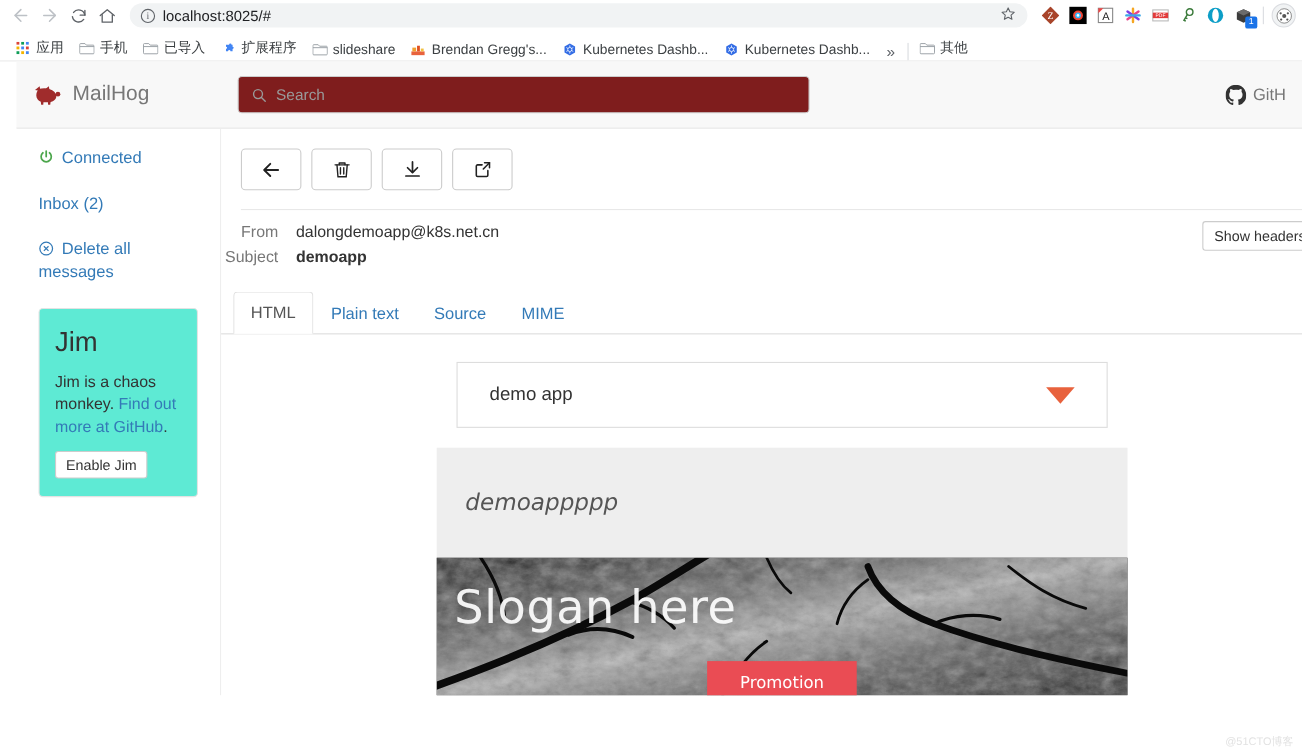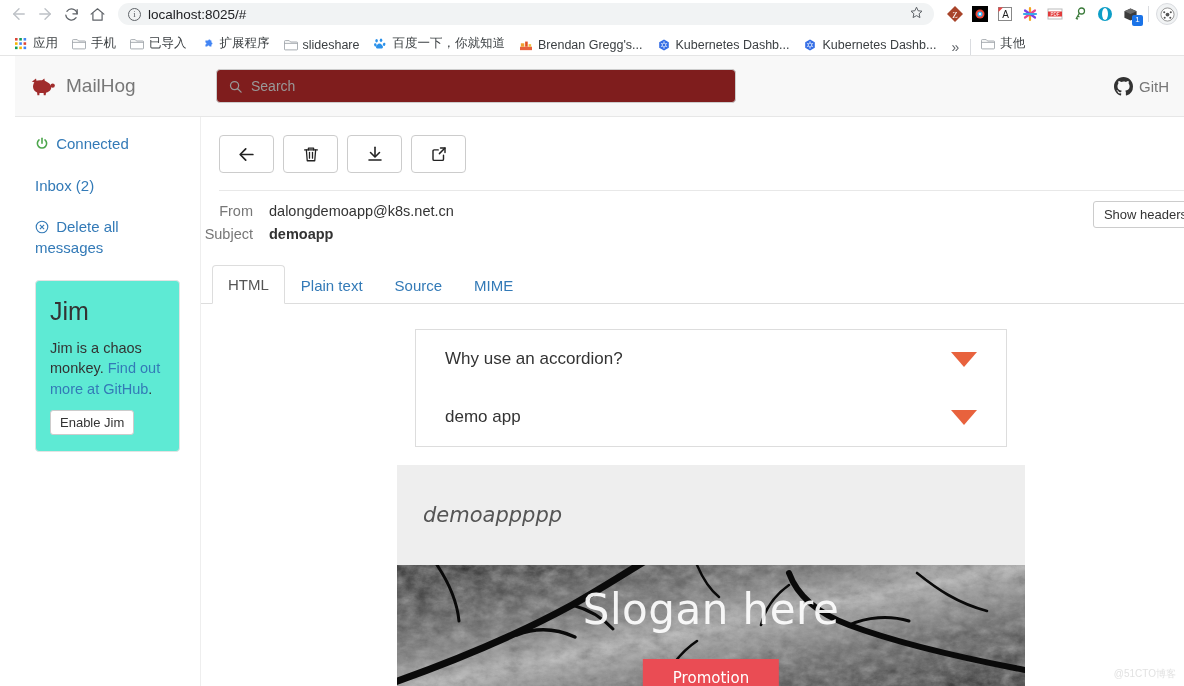--- a/index.html
+++ b/index.html
@@ -312,22 +312,21 @@
   .hero {
     height: 125px;
     position: relative;
     overflow: hidden;
     background: #2a2a2a;
   }
   .hero-img { position: absolute; inset: 0; }
   .hero-slogan {
     position: absolute;
     top: 20px;
-    left: 0; right: 0;
-    text-align: center;
+    left: 16px; right: 0;
     color: #fff;
     font-size: 42px;
     font-family: "DejaVu Sans", sans-serif;
     font-weight: normal;
     letter-spacing: 0.5px;
     opacity: 0.92;
   }
   .promo-btn {
     position: absolute;
     top: 94px;
@@ -500,32 +499,20 @@
           <path d="M5 1h1.3a1.3 1.3 0 1 1 2.6 0H10v2.2a1.2 1.2 0 1 1 0 2.4V8H7.8a1.3 1.3 0 1 0-2.6 0H3V5.6a1.2 1.2 0 1 0 0-2.4V1z" fill="#4285f4" transform="translate(1,2)"></path>
         </svg>
       <span class="bm-label">扩展程序</span>
     </div>
     <div class="bm">
       <svg class="folder-ic" viewBox="0 0 16 13">
           <path d="M0.5 2.5a1 1 0 0 1 1-1H6l1.5 1.6H14.5a1 1 0 0 1 1 1v7a1 1 0 0 1-1 1H1.5a1 1 0 0 1-1-1z" fill="#fff" stroke="#9aa0a6"></path>
           <path d="M0.5 4.6h15" stroke="#9aa0a6"></path>
         </svg>
       <span class="bm-label">slideshare</span>
-    </div>
-    <div class="bm">
-      <svg class="folder-ic" viewBox="0 0 14 14">
-          <g fill="#2b91ea">
-            <ellipse cx="3" cy="3.2" rx="1.5" ry="2"></ellipse>
-            <ellipse cx="8.2" cy="2.6" rx="1.5" ry="2"></ellipse>
-            <ellipse cx="1.6" cy="8" rx="1.5" ry="1.9" transform="rotate(-20 1.6 8)"></ellipse>
-            <ellipse cx="11.8" cy="7.4" rx="1.5" ry="1.9" transform="rotate(20 11.8 7.4)"></ellipse>
-            <path d="M6.4 6.3c2 0 3.6 2.3 4 3.6.4 1.4-.6 2.4-1.9 2.4H4.3c-1.3 0-2.3-1-1.9-2.4.4-1.3 2-3.6 4-3.6z"></path>
-          </g>
-        </svg>
-      <span class="bm-label">百度一下，你就知道</span>
     </div>
     <div class="bm">
       <svg class="folder-ic" viewBox="0 0 14 14">
           <rect x="0" y="9" width="14" height="4" fill="#e8623d"></rect>
           <rect x="1" y="5" width="4" height="4" fill="#f0a030"></rect>
           <rect x="6" y="3" width="3" height="6" fill="#e05020"></rect>
           <rect x="10" y="6" width="3" height="3" fill="#f2c040"></rect>
         </svg>
       <span class="bm-label">Brendan Gregg's...</span>
     </div>
@@ -684,24 +671,20 @@
           <div class="tab active">HTML</div>
           <div class="tab">Plain text</div>
           <div class="tab">Source</div>
           <div class="tab">MIME</div>
         </div>
       </div>
 
       <div class="email-body">
 
         <div class="accordion">
-          <div class="acc-row">
-            <span class="acc-title">Why use an accordion?</span>
-            <span class="tri"></span>
-          </div>
           <div class="acc-row">
             <span class="acc-title">demo app</span>
             <span class="tri"></span>
           </div>
         </div>
 
         <div class="promo-block">
           <div class="promo-head">
             <span class="promo-head-text">demoappppp</span>
           </div>

